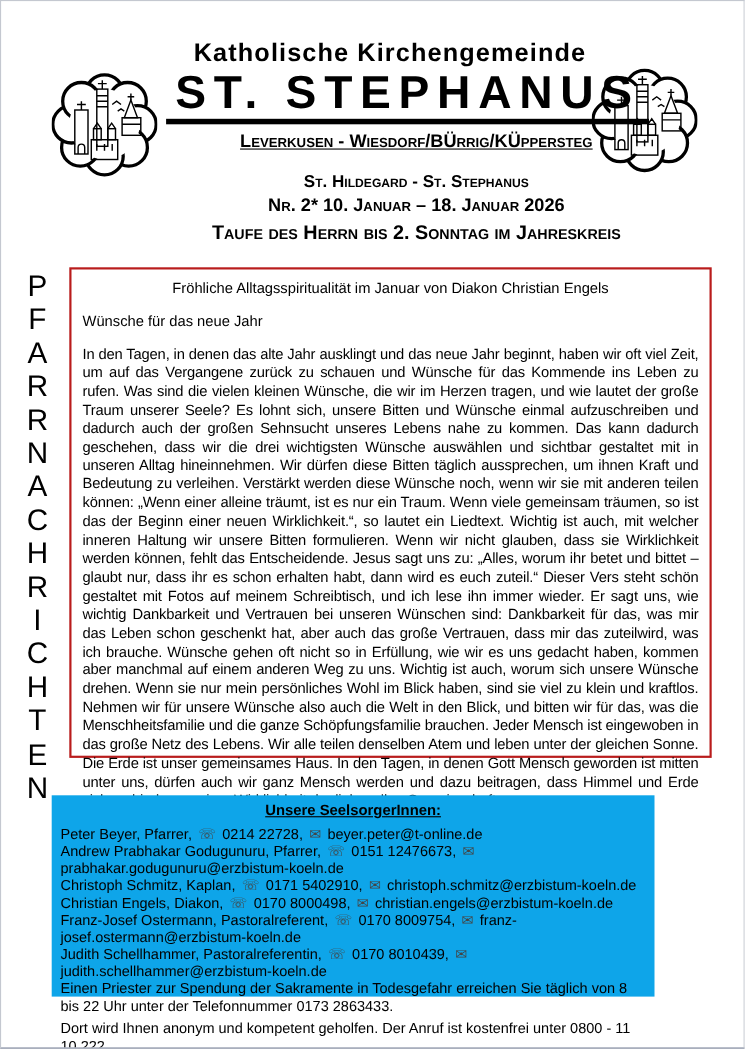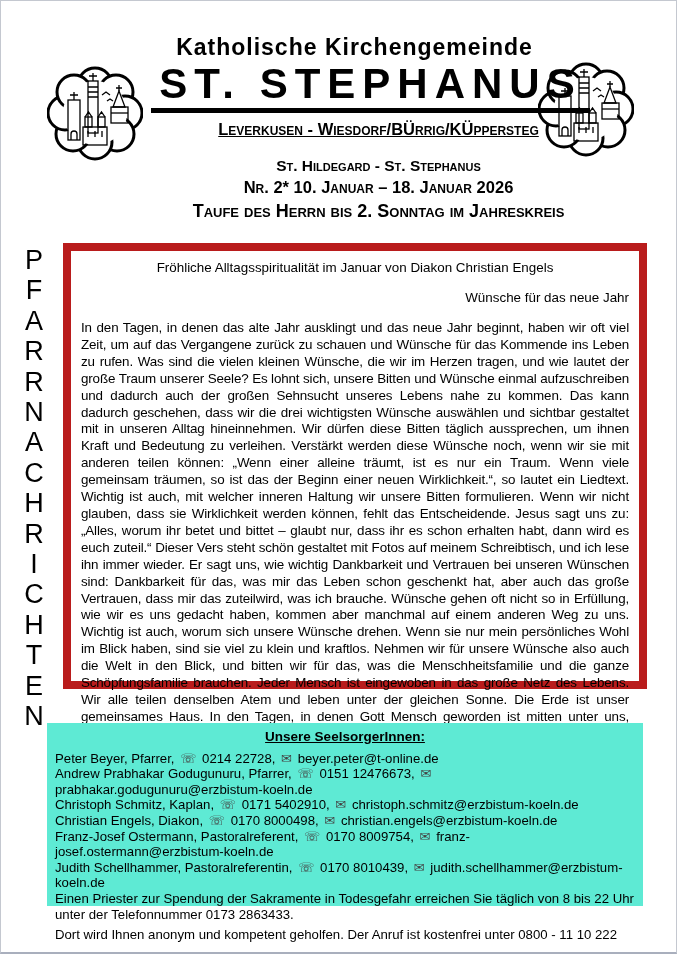--- a/index.html
+++ b/index.html
@@ -22,27 +22,27 @@
   .s4{font-size:16.5px;margin-top:3px;}
   .s5{font-size:18px;margin-top:4px;}
   .logo{position:absolute;width:96px;height:112px;}
   .logo-left{left:46px;top:60px;}
   .logo-right{left:537px;top:56px;}
   
   .vertical{position:absolute;left:15px;top:244px;width:36px;display:flex;
     flex-direction:column;align-items:center;font-size:27px;line-height:30.4px;}
   
   .article-box{position:absolute;left:62px;top:242px;width:584px;height:446px;
-    border:8px solid #b91c1c;box-sizing:border-box;padding:8px 10px;font-size:13.4px;}
+    border:2px solid #b91c1c;box-sizing:border-box;padding:8px 10px;font-size:13.4px;}
   .a-head{text-align:center;margin:1px 0 15px 0;}
-  .a-sub{text-align:right;margin:4px 0 15px 0;}
+  .a-sub{text-align:left;margin:4px 0 15px 0;}
   .a-body{text-align:justify;line-height:16.9px;letter-spacing:-0.15px;}
   
-  .contacts{position:absolute;left:46px;top:722px;width:596px;height:183px;
-    background:#5eead4;box-sizing:border-box;padding:6px 8px;font-size:13.2px;line-height:15.6px;}
+  .contacts{position:absolute;left:46px;top:722px;width:548px;height:183px;
+    background:#0ea5e9;box-sizing:border-box;padding:6px 8px;font-size:13.2px;line-height:15.6px;}
   .c-head{text-align:center;font-weight:700;text-decoration:underline;
     font-size:13.5px;margin-bottom:6px;}
   .icon{color:#444;padding:0 2px;font-size:13px;}
   .note-gap{margin-top:5px;}
 </style>
 </head>
 <body>
 
 <svg width="0" height="0" style="position:absolute">
   <symbol id="parish-logo" viewBox="0 0 96 110">

